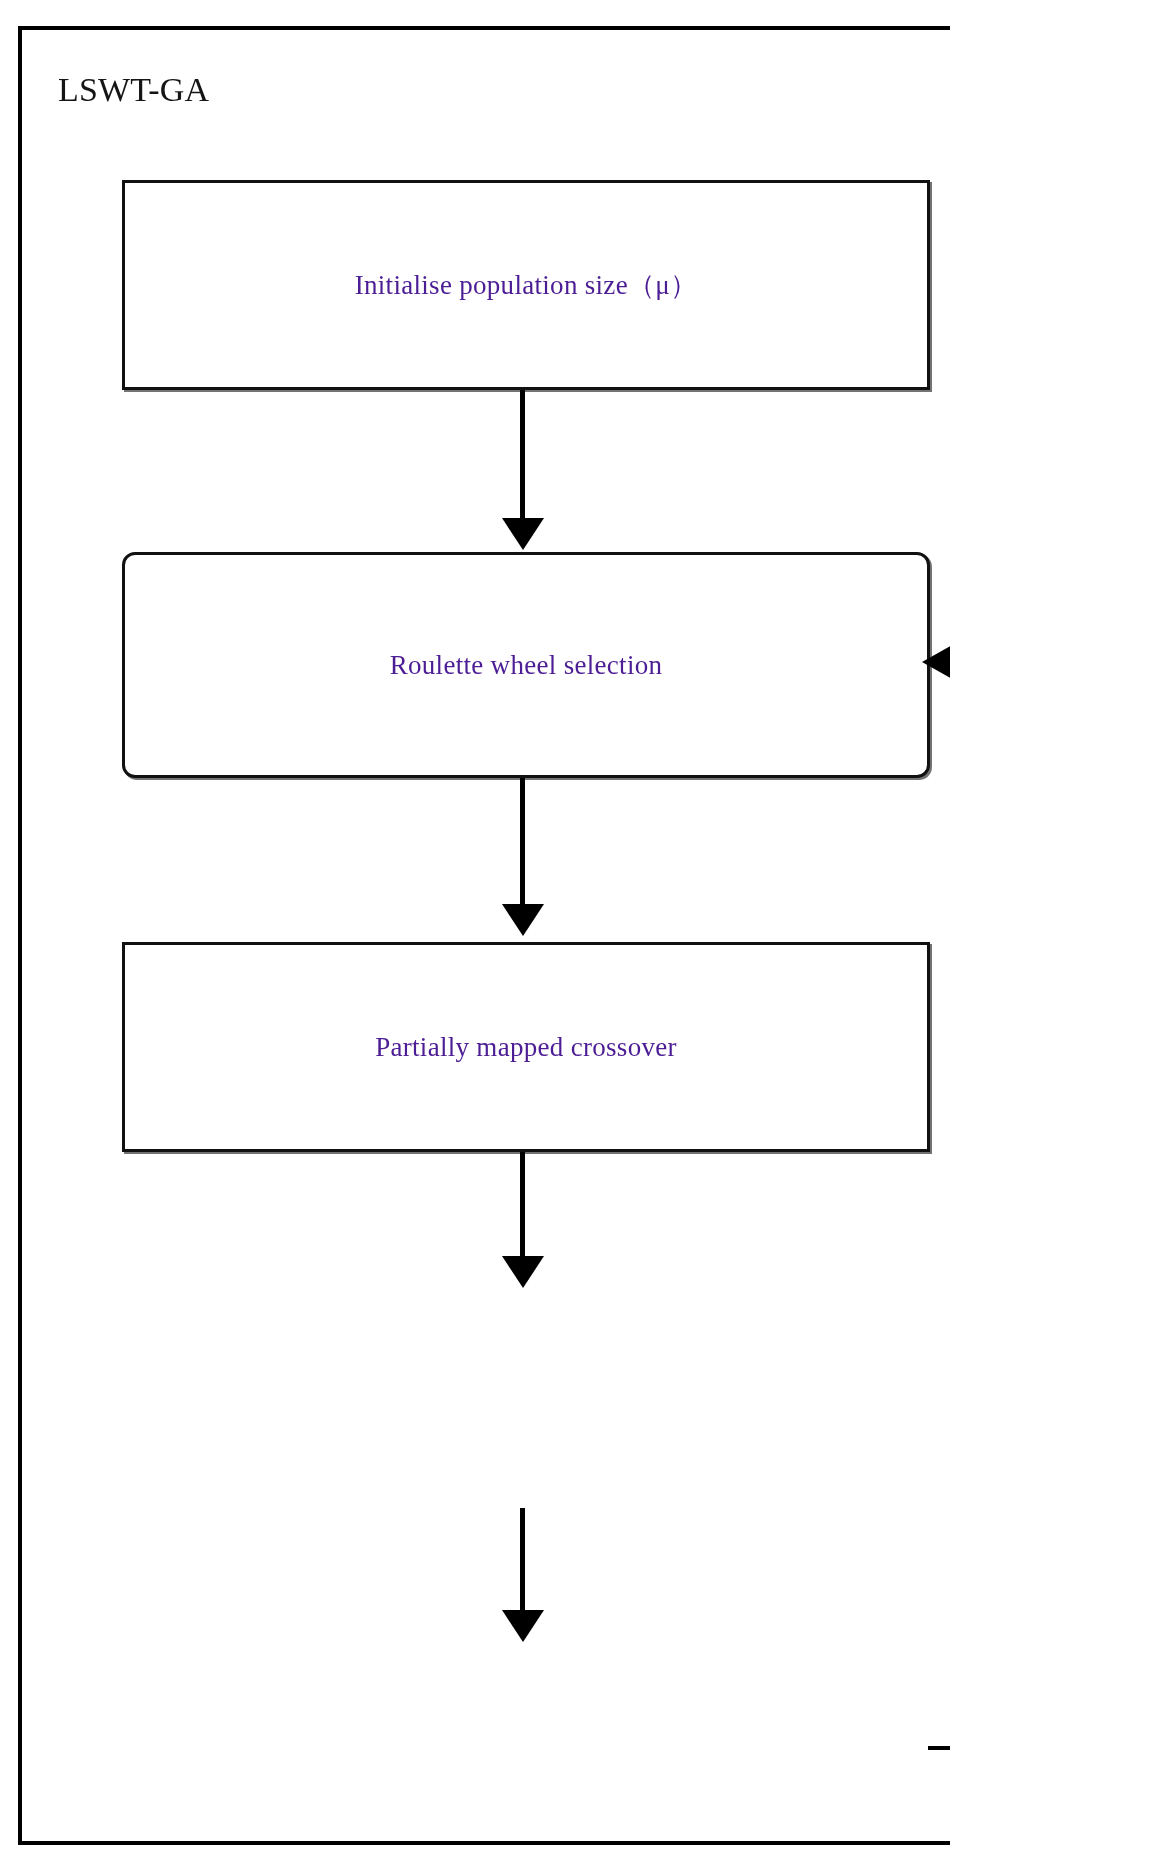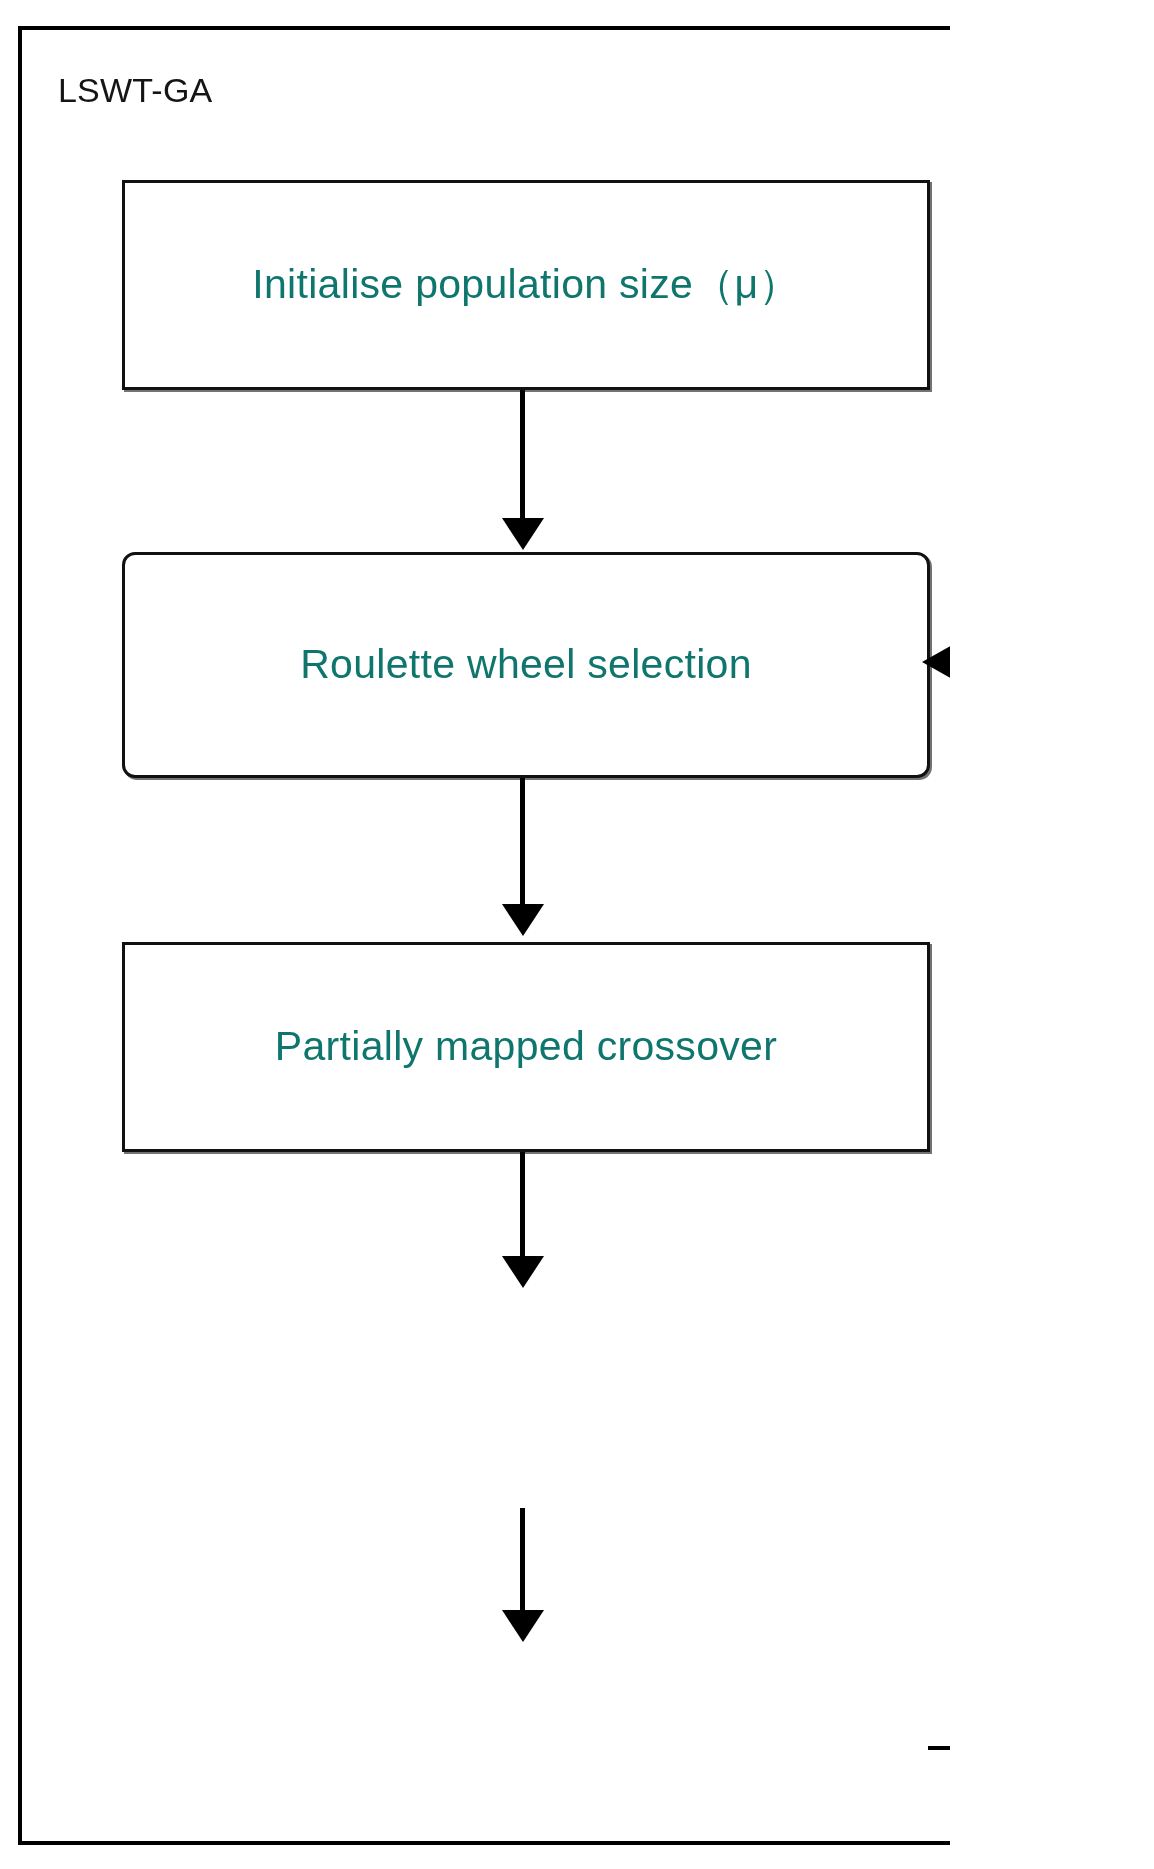--- a/index.html
+++ b/index.html
@@ -5,21 +5,21 @@
   html, body {
     margin: 0;
     padding: 0;
     background: #ffffff;
   }
   #canvas {
     position: relative;
     width: 950px;
     height: 1869px;
     background: #ffffff;
-    font-family: Liberation Sans, sans-serif;
+    font-family: Liberation Serif, serif;
     overflow: hidden;
   }
   
   #outer-frame {
     position: absolute;
     left: 18px;
     top: 26px;
     width: 1115px;
     height: 1819px;
     border: 4px solid #000000;
@@ -44,23 +44,23 @@
     width: 808px;
     box-sizing: border-box;
     border: 3px solid #111111;
     background: #ffffff;
     display: flex;
     align-items: center;
     justify-content: center;
     box-shadow: 2px 2px 0 rgba(0,0,0,0.55);
   }
   .proc-label {
-    font-size: 41px;
+    font-size: 27px;
     line-height: 1.2;
-    color: #0f766e;
+    color: #4c1d95;
     white-space: nowrap;
     text-align: left;
     letter-spacing: 0.3px;
   }
   #box-init      { top: 150px;  height: 210px; }
   #box-roulette  { top: 522px;  height: 226px; border-radius: 13px; }
   #box-crossover { top: 912px;  height: 210px; }
   #box-mutation  { top: 1262px; height: 216px; }
   #box-survivor  { top: 1608px; height: 222px; }
 

